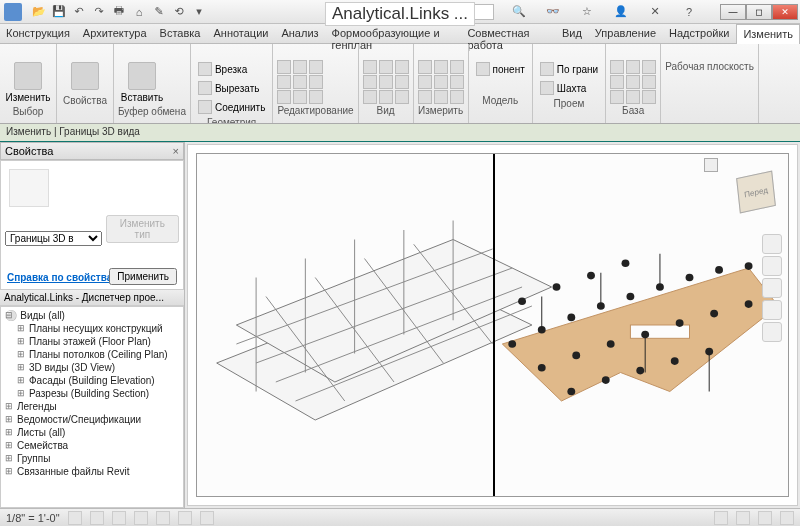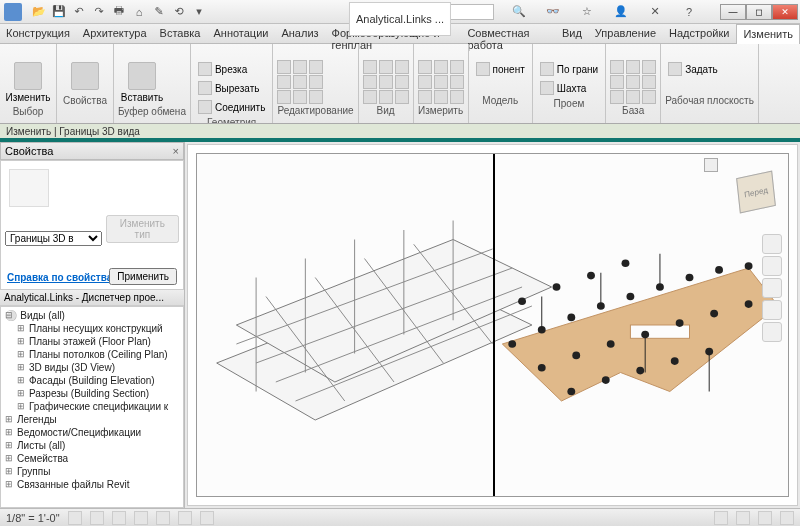--- a/index.html
+++ b/index.html
@@ -3,21 +3,21 @@
 <meta charset="utf-8">
 <style>
 * { margin: 0; padding: 0; box-sizing: border-box; font-family: "Segoe UI", Tahoma, sans-serif; font-size: 11px; }
 body { width: 800px; height: 526px; background: #e8e8e8; overflow: hidden; position: relative; }
 
 
 .titlebar { height: 24px; background: linear-gradient(#f8f8f8,#e5e5e5); display: flex; align-items: center; border-bottom: 1px solid #c0c0c0; }
 .app-icon { width: 18px; height: 18px; background: #5a8fd0; margin: 0 4px; border-radius: 2px; }
 .qat { display: flex; gap: 2px; align-items: center; margin-left: 4px; }
 .qat-btn { width: 18px; height: 18px; display: flex; align-items: center; justify-content: center; color: #555; cursor: pointer; }
-.title-center { position: absolute; left: 50%; transform: translateX(-50%); font-size: 11px; color: #333; background: #fff; padding: 10px 6px; border: 1px solid #ccc; top: 2px; }
+.title-center { position: absolute; left: 50%; transform: translateX(-50%); font-size: 17px; color: #333; background: #fff; padding: 1px 6px; border: 1px solid #ccc; top: 2px; }
 .title-right { margin-left: auto; display: flex; align-items: center; gap: 16px; margin-right: 2px; }
 .search-box { width: 100px; height: 16px; border: 1px solid #bbb; font-size: 10px; padding: 0 2px; }
 .win-btns { display: flex; margin-left: 6px; }
 .win-btn { width: 26px; height: 16px; border: 1px solid #999; background: linear-gradient(#f5f5f5,#ddd); display: flex; align-items: center; justify-content: center; font-size: 9px; }
 .win-btn.close { background: linear-gradient(#f08070,#d04030); color: #fff; }
 
 
 .ribbon-tabs { height: 20px; background: linear-gradient(#f0f0f0,#e0e0e0); display: flex; border-bottom: 1px solid #bbb; }
 .ribbon-tab { padding: 3px 6px; font-size: 11px; color: #333; cursor: pointer; border-right: 1px solid transparent; }
 .ribbon-tab.active { background: #fff; border: 1px solid #bbb; border-bottom: none; margin-bottom: -1px; }
@@ -29,21 +29,21 @@
 .ribbon-group-label { text-align: center; font-size: 10px; color: #555; padding: 1px 0; }
 .big-btn { width: 48px; display: flex; flex-direction: column; align-items: center; padding: 2px; cursor: pointer; }
 .big-icon { width: 28px; height: 28px; background: #d5d5d5; border: 1px solid #bbb; border-radius: 2px; margin-bottom: 2px; }
 .big-btn-label { font-size: 10px; text-align: center; line-height: 11px; }
 .small-col { display: flex; flex-direction: column; gap: 1px; }
 .small-btn { display: flex; align-items: center; gap: 3px; padding: 1px 3px; cursor: pointer; height: 18px; }
 .small-icon { width: 14px; height: 14px; background: #ddd; border: 1px solid #bbb; }
 .small-label { font-size: 10px; white-space: nowrap; }
 
 
-.breadcrumb { height: 18px; background: #dfe7d7; border-bottom: 4px solid #0f766e; padding: 2px 6px; font-size: 10px; color: #333; }
+.breadcrumb { height: 18px; background: #dfe7d7; border-bottom: 1px solid #0f766e; padding: 2px 6px; font-size: 10px; color: #333; }
 
 
 .main { display: flex; height: calc(526px - 24px - 20px - 80px - 18px - 18px); }
 .left-col { width: 185px; display: flex; flex-direction: column; background: #f0f0f0; border-right: 1px solid #bbb; }
 .panel-header { background: linear-gradient(#eee,#ddd); border: 1px solid #bbb; padding: 2px 4px; font-size: 10px; display: flex; justify-content: space-between; align-items: center; }
 .panel-header .x { cursor: pointer; color: #666; }
 .props-body { flex: 0 0 auto; background: #fff; border: 1px solid #ccc; padding: 4px; height: 130px; position: relative; }
 .props-thumb { width: 40px; height: 38px; background: #f5f5f5; border: 1px solid #ddd; margin: 4px; }
 .props-combo { width: 100px; font-size: 10px; margin-top: 20px; }
 .props-link { color: #0066cc; text-decoration: underline; font-size: 10px; position: absolute; bottom: 6px; left: 6px; cursor: pointer; font-weight: bold; }
@@ -281,28 +281,20 @@
           <div style="display: flex; gap: 2px;">
             <div class="small-icon"></div>
             <div class="small-icon"></div>
             <div class="small-icon"></div>
           </div>
         </div>
       </div>
       <div class="ribbon-group-label">База</div>
     </div>
     <div class="ribbon-group">
-      <div class="ribbon-group-body">
-        <div class="small-col">
-          <div class="small-btn">
-            <div class="small-icon"></div>
-            <span class="small-label">Задать</span>
-          </div>
-        </div>
-      </div>
       <div class="ribbon-group-label">Рабочая плоскость</div>
     </div>
   </div>
 
 <div class="breadcrumb">Изменить | Границы 3D вида</div>
 
 <div class="main">
   <div class="left-col">
     <div class="panel-header">
       <span>Свойства</span>
@@ -323,21 +315,20 @@
     <div class="browser-header">Analytical.Links - Диспетчер прое...</div>
     <div class="browser">
       <div class="tree" id="tree">
           <div class="tree-item root">⚪ Виды (all)</div>
           <div class="tree-item child">Планы несущих конструкций</div>
           <div class="tree-item child">Планы этажей (Floor Plan)</div>
           <div class="tree-item child">Планы потолков (Ceiling Plan)</div>
           <div class="tree-item child">3D виды (3D View)</div>
           <div class="tree-item child">Фасады (Building Elevation)</div>
           <div class="tree-item child">Разрезы (Building Section)</div>
-          <div class="tree-item child">Графические спецификации к</div>
           <div class="tree-item">Легенды</div>
           <div class="tree-item">Ведомости/Спецификации</div>
           <div class="tree-item">Листы (all)</div>
           <div class="tree-item">Семейства</div>
           <div class="tree-item">Группы</div>
           <div class="tree-item">Связанные файлы Revit</div>
         </div>
     </div>
   </div>
 

